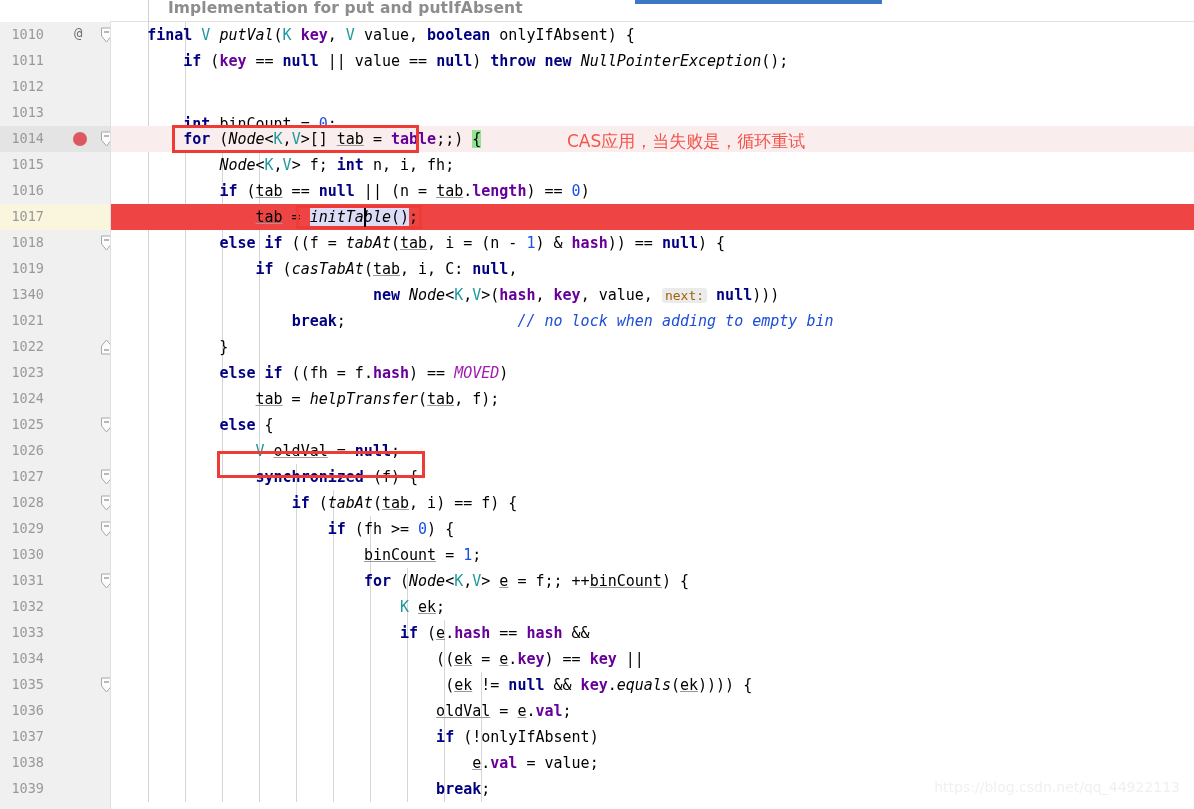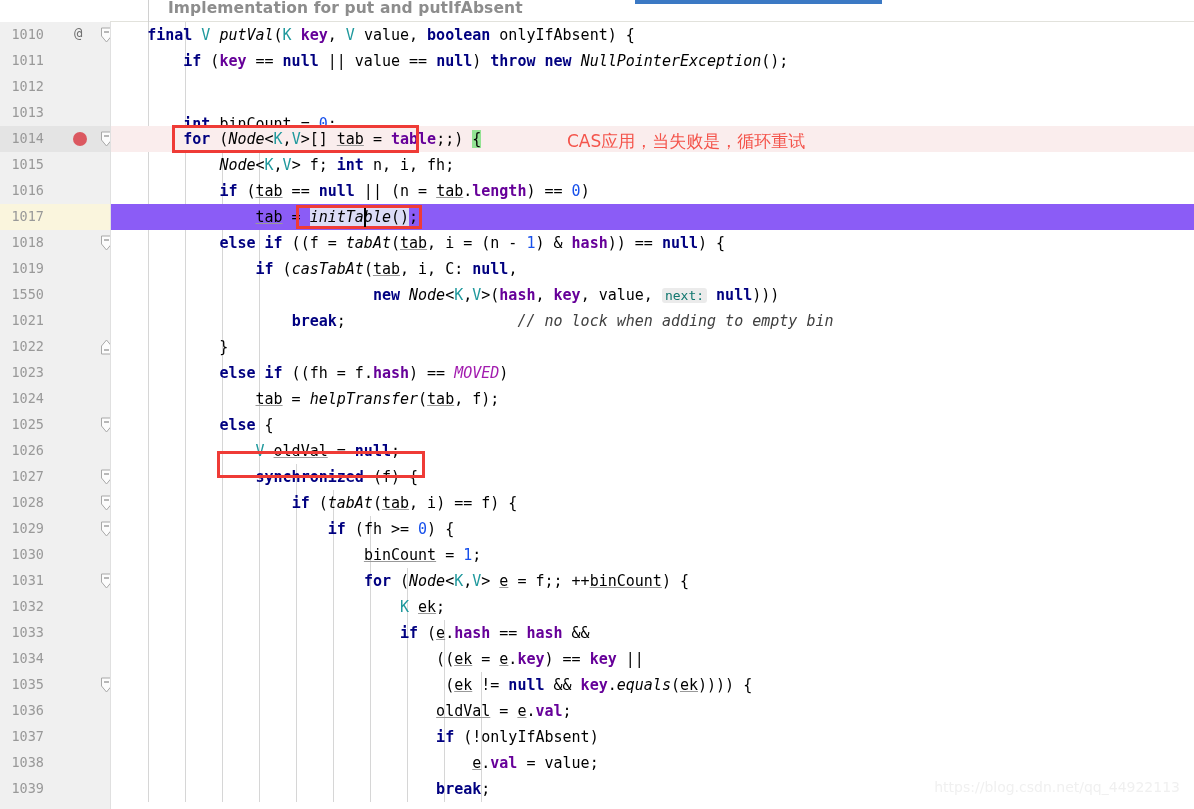--- a/index.html
+++ b/index.html
@@ -93,40 +93,40 @@
     position: absolute; left: 0; width: 1083px; height: 26px;
     white-space: pre;
     font-family: "DejaVu Sans Mono", "Liberation Mono", monospace;
     font-size: 15px; color: #000000;
   }
   .row .txt {
     position: absolute; left: 0; top: 4px;
     white-space: pre;
     line-height: 18px;
   }
-  .rowbg-caret { background: #8b5cf6; }
+  .rowbg-caret { background: #ef4444; }
   .rowbg-bp    { background: #faeded; }
 
   
   .guide {
     position: absolute; width: 1px; background: #d6d6d6;
   }
 
   
   .kw   { color: #000080; font-weight: bold; }
   .tp   { color: #20999d; }
   .fld  { color: #660099; font-weight: bold; }
   .sfld { color: #a21caf; font-style: italic; }
   .num2 { color: #1750eb; }
   .mth  { color: #000000; font-style: italic; }
-  .cmt  { color: #404040; font-style: italic; }
+  .cmt  { color: #1d4ed8; font-style: italic; }
   .var  { color: #000000; text-decoration: underline; text-decoration-color: #999; }
   .pln  { color: #000000; }
   .hint {
-    background: #ebebeb; color: #0f766e;
+    background: #ebebeb; color: #a16207;
     border-radius: 3px; padding: 0px 3px;
     font-size: 13px;
   }
   .bracematch { background: #93e293; }
   .sel { background: #dcdcf7; }
 
   
   .redbox {
     position: absolute;
     border: 3px solid #ef3b36;
@@ -213,21 +213,21 @@
           <svg width="13" height="16" viewBox="0 0 13 16">
             <path d="M1.5 1 L11.5 1 L11.5 9 L6.5 15 L1.5 9 Z" fill="#fcfcfc" stroke="#a8a8a8" stroke-width="1"></path>
             <line x1="4" y1="5" x2="9" y2="5" stroke="#8a8a8a" stroke-width="1.2"></line>
           </svg>
         </span>
       </div>
       <div class="gline" style="top: 234px;">
         <span class="num">1019</span>
       </div>
       <div class="gline" style="top: 260px;">
-        <span class="num">1550</span>
+        <span class="num">1340</span>
       </div>
       <div class="gline" style="top: 286px;">
         <span class="num">1021</span>
       </div>
       <div class="gline" style="top: 312px;">
         <span class="num">1022</span>
         <span class="fold">
           <svg width="13" height="16" viewBox="0 0 13 16">
             <path d="M6.5 15 L1.5 9 L1.5 1 L11.5 1 L11.5 9 Z" fill="#fcfcfc" stroke="#a8a8a8" stroke-width="1" transform="scale(1,-1) translate(0,-16)"></path>
             <line x1="4" y1="11" x2="9" y2="11" stroke="#8a8a8a" stroke-width="1.2"></line>

